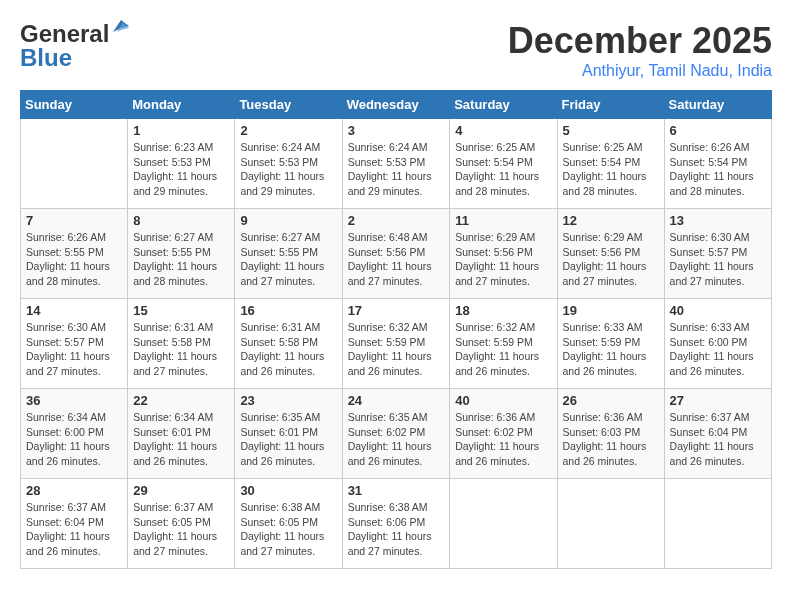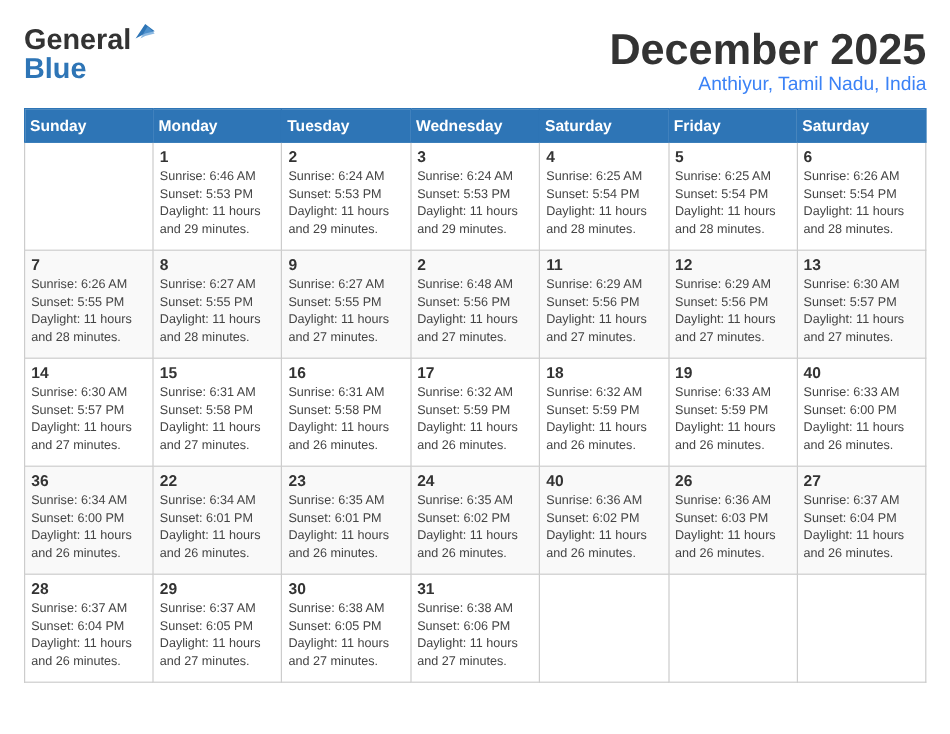--- a/index.html
+++ b/index.html
@@ -103,21 +103,21 @@
         <th>Saturday</th>
         <th>Friday</th>
         <th>Saturday</th>
       </tr>
   </thead>
   <tbody id="calendar-body">
   <tr class="row-odd">
         <td></td>
         <td>
           <span class="day-num">1</span>
-          <div class="day-info" style="white-space: pre-line;">Sunrise: 6:46 AM
+          <div class="day-info" style="white-space: pre-line;">Sunrise: 6:23 AM
 Sunset: 5:53 PM
 Daylight: 11 hours
 and 29 minutes.</div>
         </td>
         <td>
           <span class="day-num">2</span>
           <div class="day-info" style="white-space: pre-line;">Sunrise: 6:24 AM
 Sunset: 5:53 PM
 Daylight: 11 hours
 and 29 minutes.</div>

